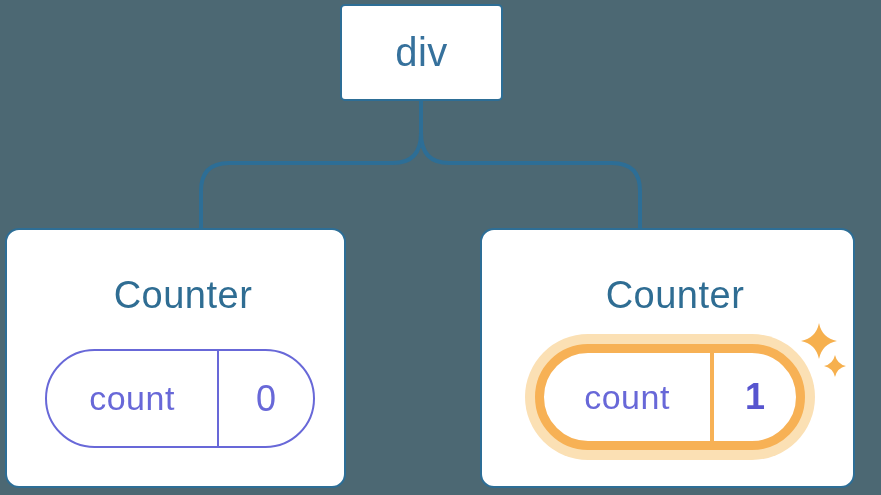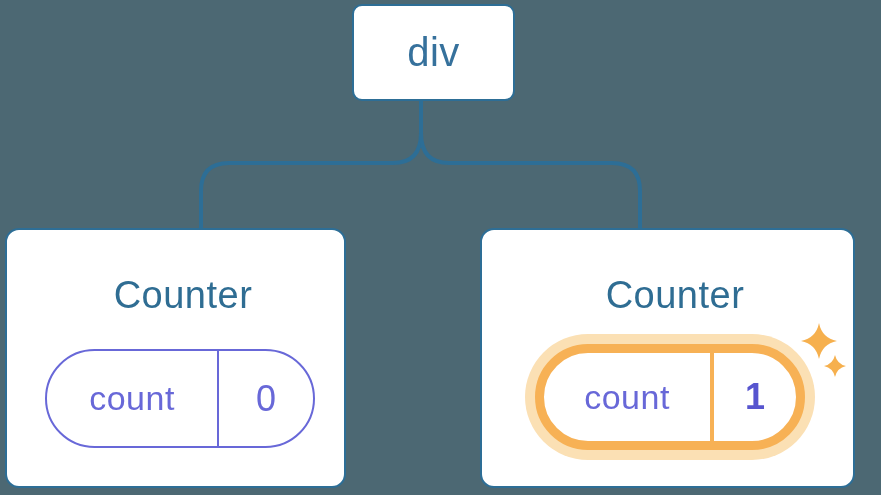--- a/index.html
+++ b/index.html
@@ -17,22 +17,22 @@
   }
   .node {
     position: absolute;
     background: var(--node-fill, #FFFFFF);
     border: 2.5px solid var(--blue, #2D6E96);
     box-sizing: border-box;
   }
   .root-node {
     left: 340px; top: 4px;
     width: 163px; height: 97px;
-    border-radius: 10px;
-    display: flex; align-items: center; justify-content: center; margin-left: 12px;
+    border-radius: 5px;
+    display: flex; align-items: center; justify-content: center;
   }
   .root-label {
     font-size: 40px;
     font-weight: 500;
     color: var(--root-label-blue, #36719C);
     letter-spacing: 0.5px;
   }
   .counter-node {
     top: 228px; height: 260px;
     border-radius: 14px;

